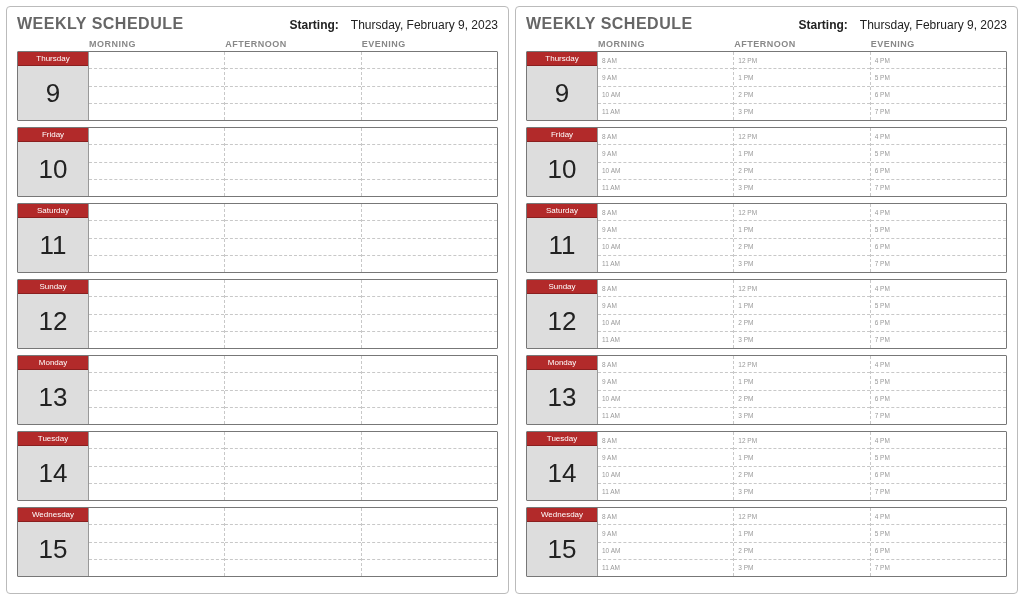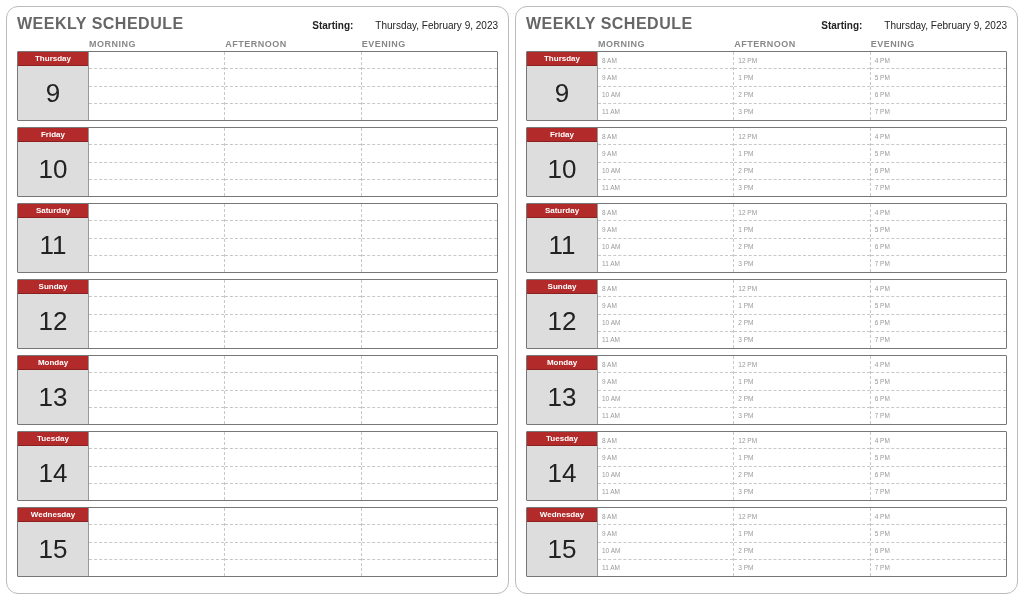--- a/index.html
+++ b/index.html
@@ -16,42 +16,42 @@
     display: flex;
     gap: 6px;
     padding: 6px;
     box-sizing: border-box;
     width: 1024px;
     height: 600px;
   }
   .page {
     flex: 1;
     border: 1px solid #bbb;
-    border-radius: 12px;
+    border-radius: 4px;
     padding: 8px 10px 6px 10px;
     box-sizing: border-box;
     display: flex;
     flex-direction: column;
     background: #fff;
   }
   .hdr {
     display: flex;
     align-items: baseline;
     justify-content: space-between;
   }
   .title {
     font-size: 16px;
     font-weight: 700;
     color: #666;
     letter-spacing: 0.5px;
   }
   .start {
     display: flex;
-    gap: 22px;
-    font-size: 10px;
+    gap: 12px;
+    font-size: 12px;
     color: #222;
   }
   .start .lbl { font-weight: 700; }
   .colhdrs {
     display: flex;
     margin-top: 6px;
   }
   .colhdrs .spacer { width: 72px; }
   .colhdrs .col {
     flex: 1;
@@ -79,21 +79,21 @@
   .daycell {
     width: 70px;
     display: flex;
     flex-direction: column;
     border-right: 1px solid #999;
   }
   .dname {
     background: #B22A2A;
     color: #fff;
     font-size: 8px;
-    font-weight: 700;
+    font-weight: 400;
     text-align: center;
     padding: 2px 0;
     border-bottom: 1px solid #8a1f1f;
   }
   .dnum {
     flex: 1;
     background: #ddd;
     display: flex;
     align-items: center;
     justify-content: center;

